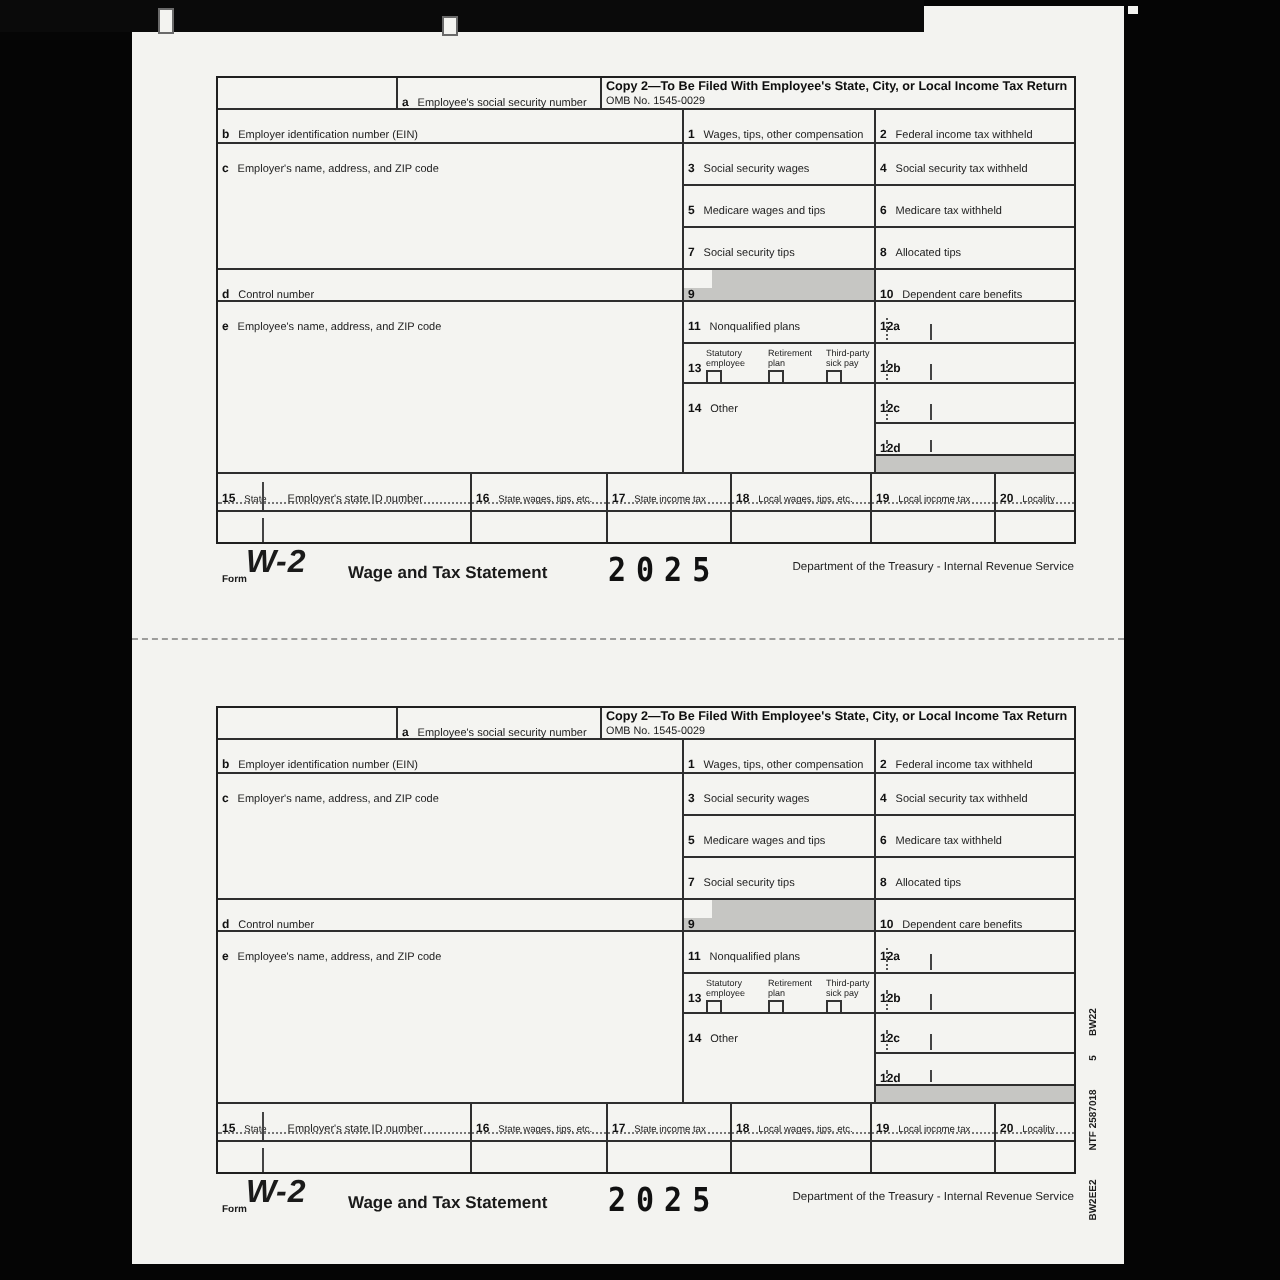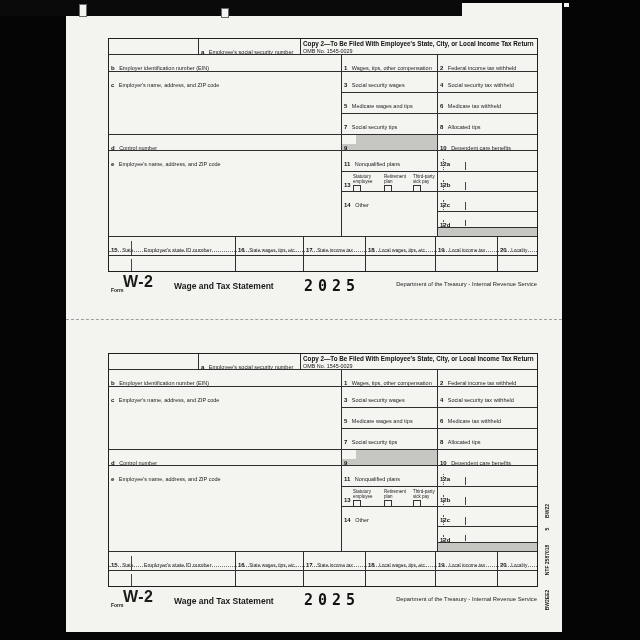--- a/index.html
+++ b/index.html
@@ -27,21 +27,21 @@
   .strip{background:#c6c6c3;}
   .dotv{position:absolute;left:5px;top:8px;bottom:1px;border-left:1px dotted #555;}
   .tick{position:absolute;left:27px;top:55%;bottom:1px;border-left:1px solid #444;}
   .cbg{position:absolute;top:2px;width:27px;}
   .cbg .cl{display:block;font-size:4.5px;line-height:5px;height:10px;color:#222;}
   .cb{display:block;width:6px;height:6px;border:1px solid #333;background:#f4f4f1;margin-top:1px;}
   .dotrow{position:absolute;height:0;border-top:1px dotted #777;}
   .stick{position:absolute;width:0;border-left:1px solid #444;}
   .footer{position:absolute;left:0;top:234px;width:430px;height:26px;}
   .f-form{position:absolute;left:3px;top:15px;font-size:5px;font-weight:700;}
-  .f-w2{position:absolute;left:15px;top:1px;font-size:16px;font-weight:700;letter-spacing:.5px;}
+  .f-w2{position:absolute;left:15px;top:1px;font-size:16px;font-weight:700;letter-spacing:.5px;font-style:italic;}
   .f-title{position:absolute;left:66px;top:9px;font-size:8.5px;font-weight:700;}
   .f-year{position:absolute;left:196px;top:4px;font-family:"DejaVu Sans Mono",monospace;
           font-weight:700;font-size:15px;letter-spacing:5px;transform:scaleY(1.1);color:#111;}
   .f-dept{position:absolute;right:1px;top:9px;font-size:5.8px;color:#222;}
   .margin-codes{position:absolute;left:0;top:0;width:0;height:0;}
   .vc{position:absolute;left:439px;width:0;height:0;}
   .vc span{position:absolute;transform:translate(-50%,-50%) rotate(-90deg);
            font-size:5px;font-weight:700;white-space:nowrap;color:#1c1c1c;}
 </style>
 </head>

